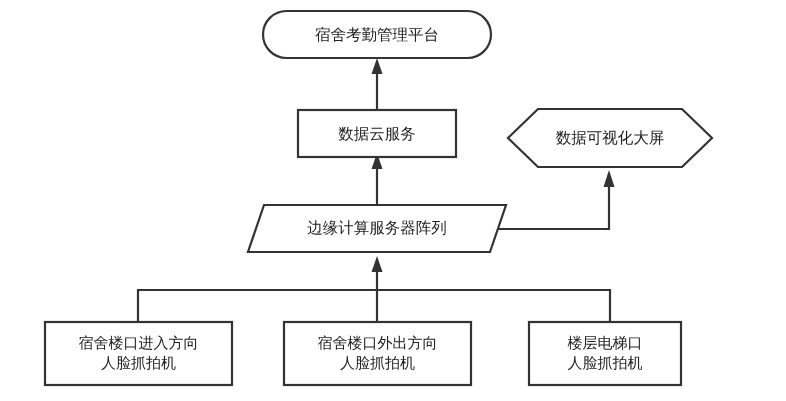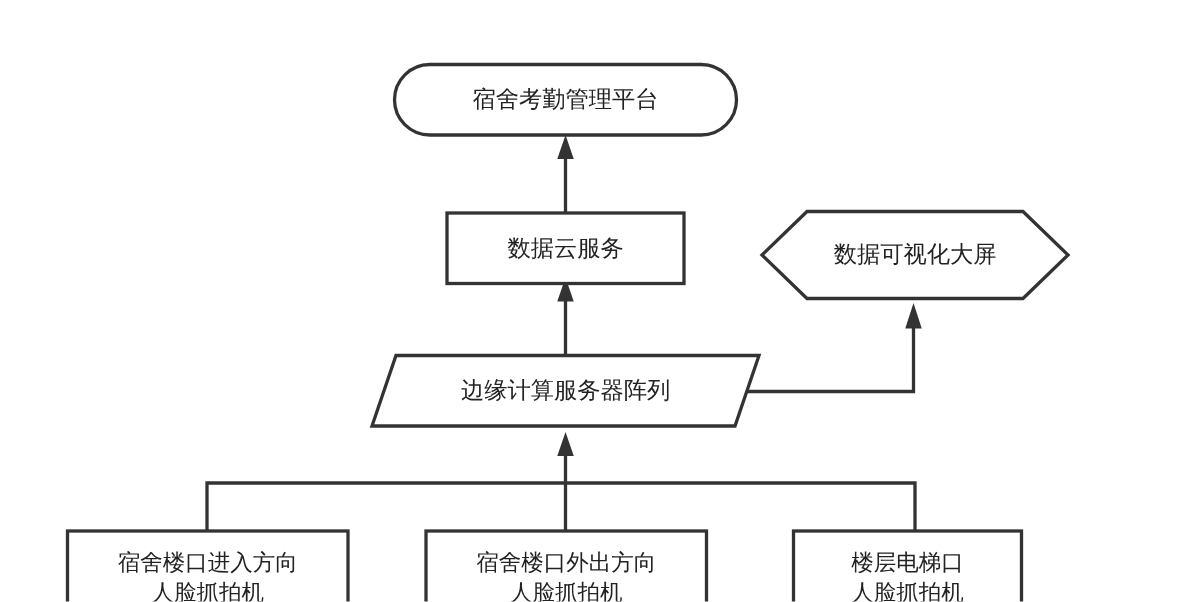--- a/index.html
+++ b/index.html
@@ -11,21 +11,20 @@
     width: 786px;
     height: 401px;
     font-family: "Liberation Sans", "DejaVu Sans", sans-serif;
     overflow: hidden;
   }
   #diagram-root {
     position: relative;
     width: 786px;
     height: 306px;
     background: #ffffff;
-    margin-top: 32px;
   }
   svg.diagram-canvas {
     position: absolute;
     left: 0;
     top: 0;
     width: 786px;
     height: 401px;
     display: block;
   }
   .node-shape {

